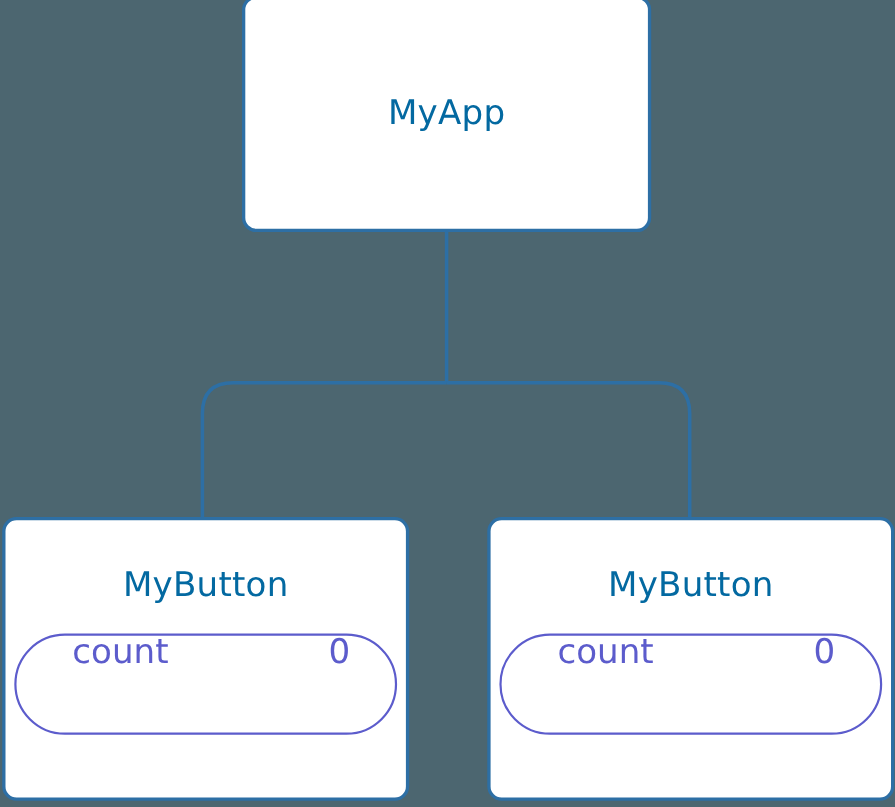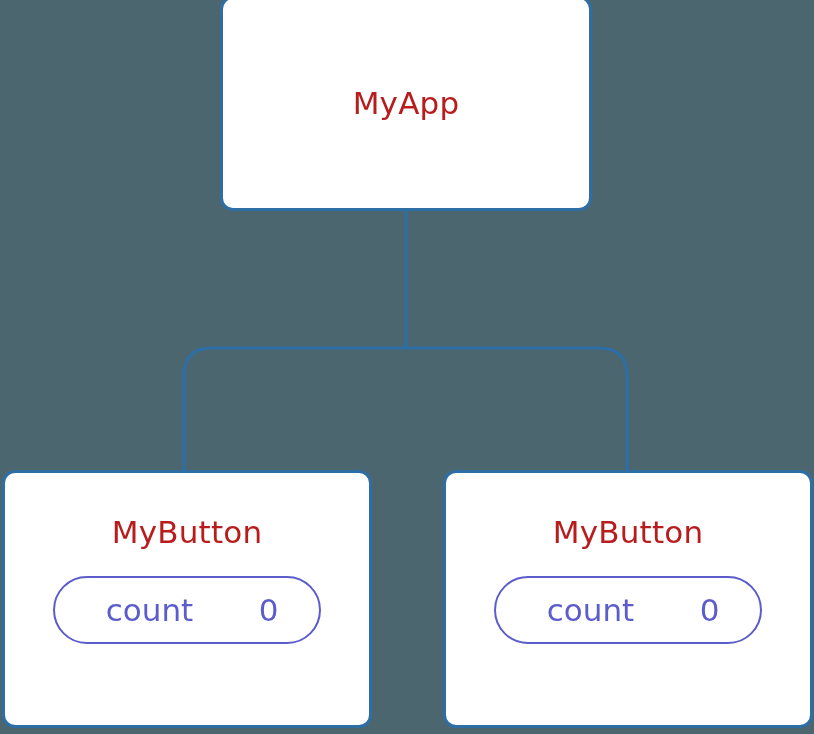--- a/index.html
+++ b/index.html
@@ -50,39 +50,40 @@
     width: 370px;
     height: 258px;
   }
   .node-leaf-right {
     left: 443px;
     top: 470px;
     width: 370px;
     height: 258px;
   }
   .node-title {
-    color: #b91c1c;
+    color: #0369a1;
     font-size: 31px;
     line-height: 1;
     letter-spacing: 0.2px;
     white-space: nowrap;
   }
   .node-leaf .node-title {
     margin-top: 44px;
   }
   .state-pill {
     margin-top: 28px;
-    height: 68px;
+    height: 92px;
     display: flex;
-    align-items: center;
+    align-items: flex-start;
     box-sizing: border-box;
     border: 2px solid #5c5ccc;
     border-radius: 46px;
     background: transparent;
     overflow: hidden;
+    gap: 40px;
   }
   .pill-key,
   .pill-value {
     display: flex;
     align-items: center;
     justify-content: center;
     color: #5c5ccc;
     font-size: 31px;
     line-height: 1;
     white-space: nowrap;

